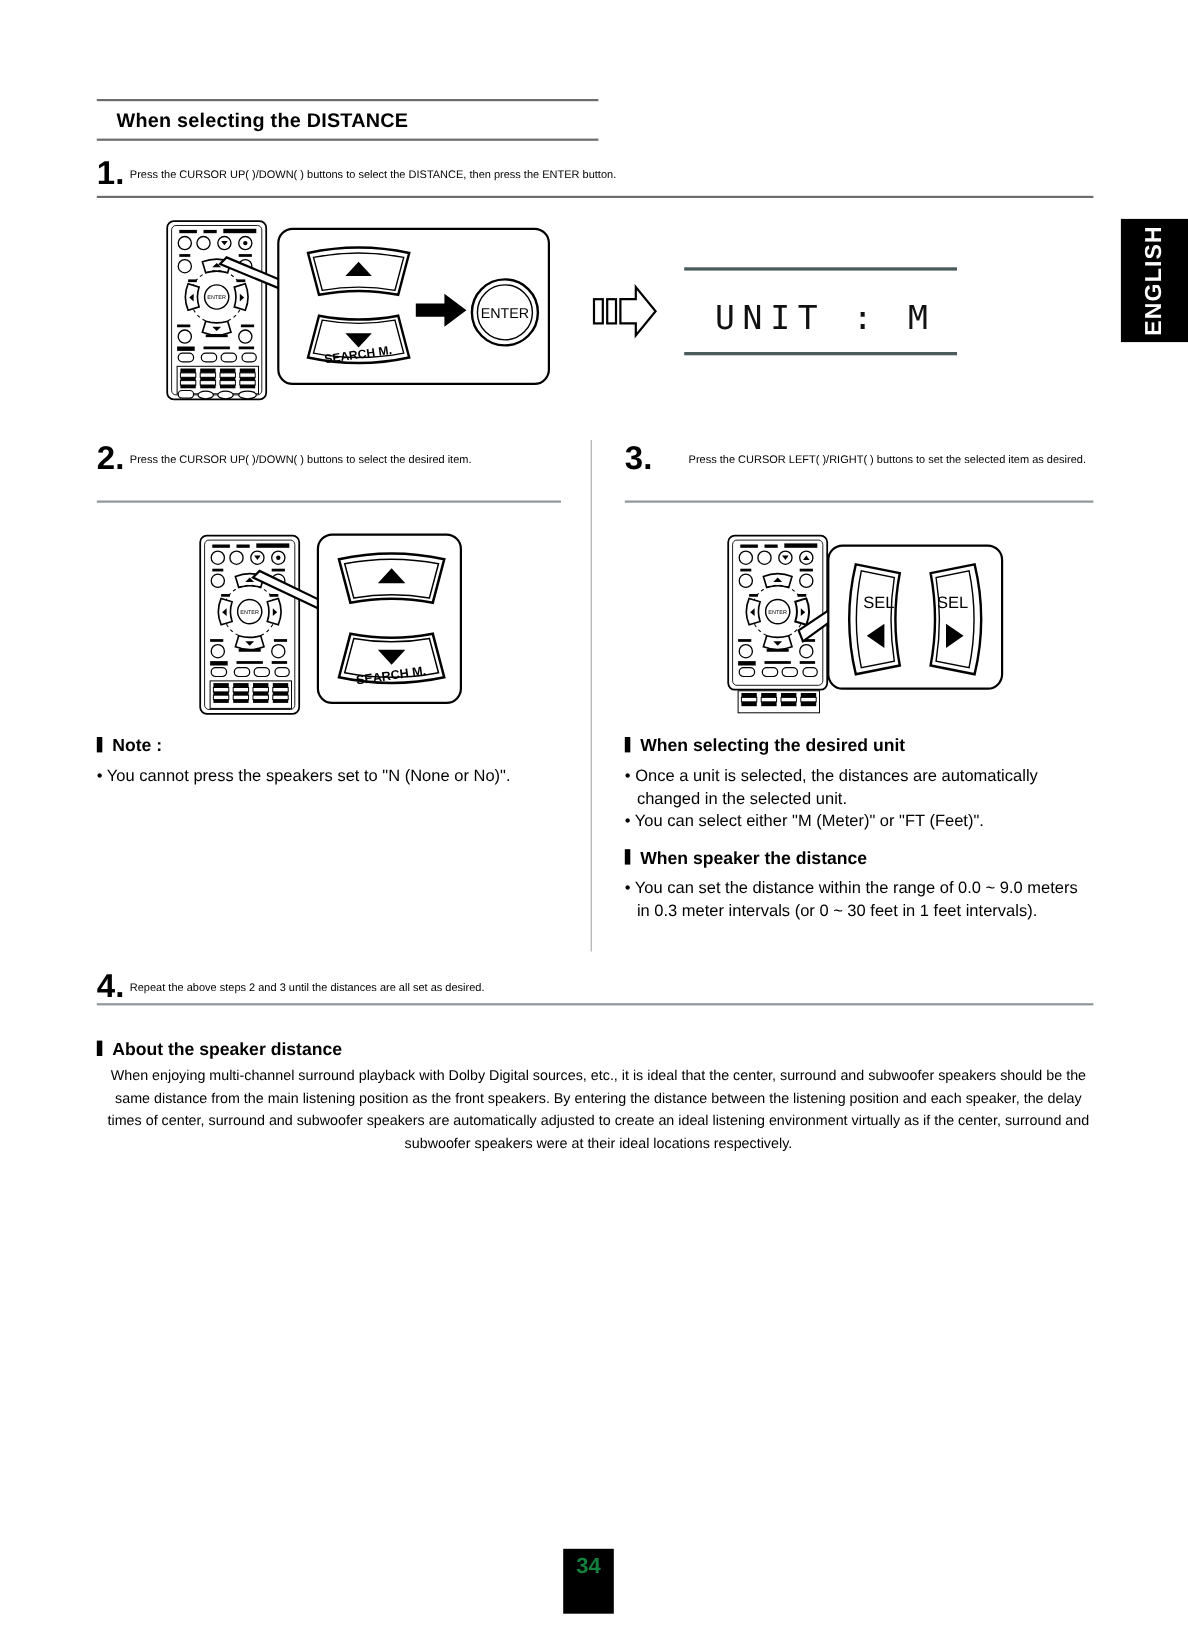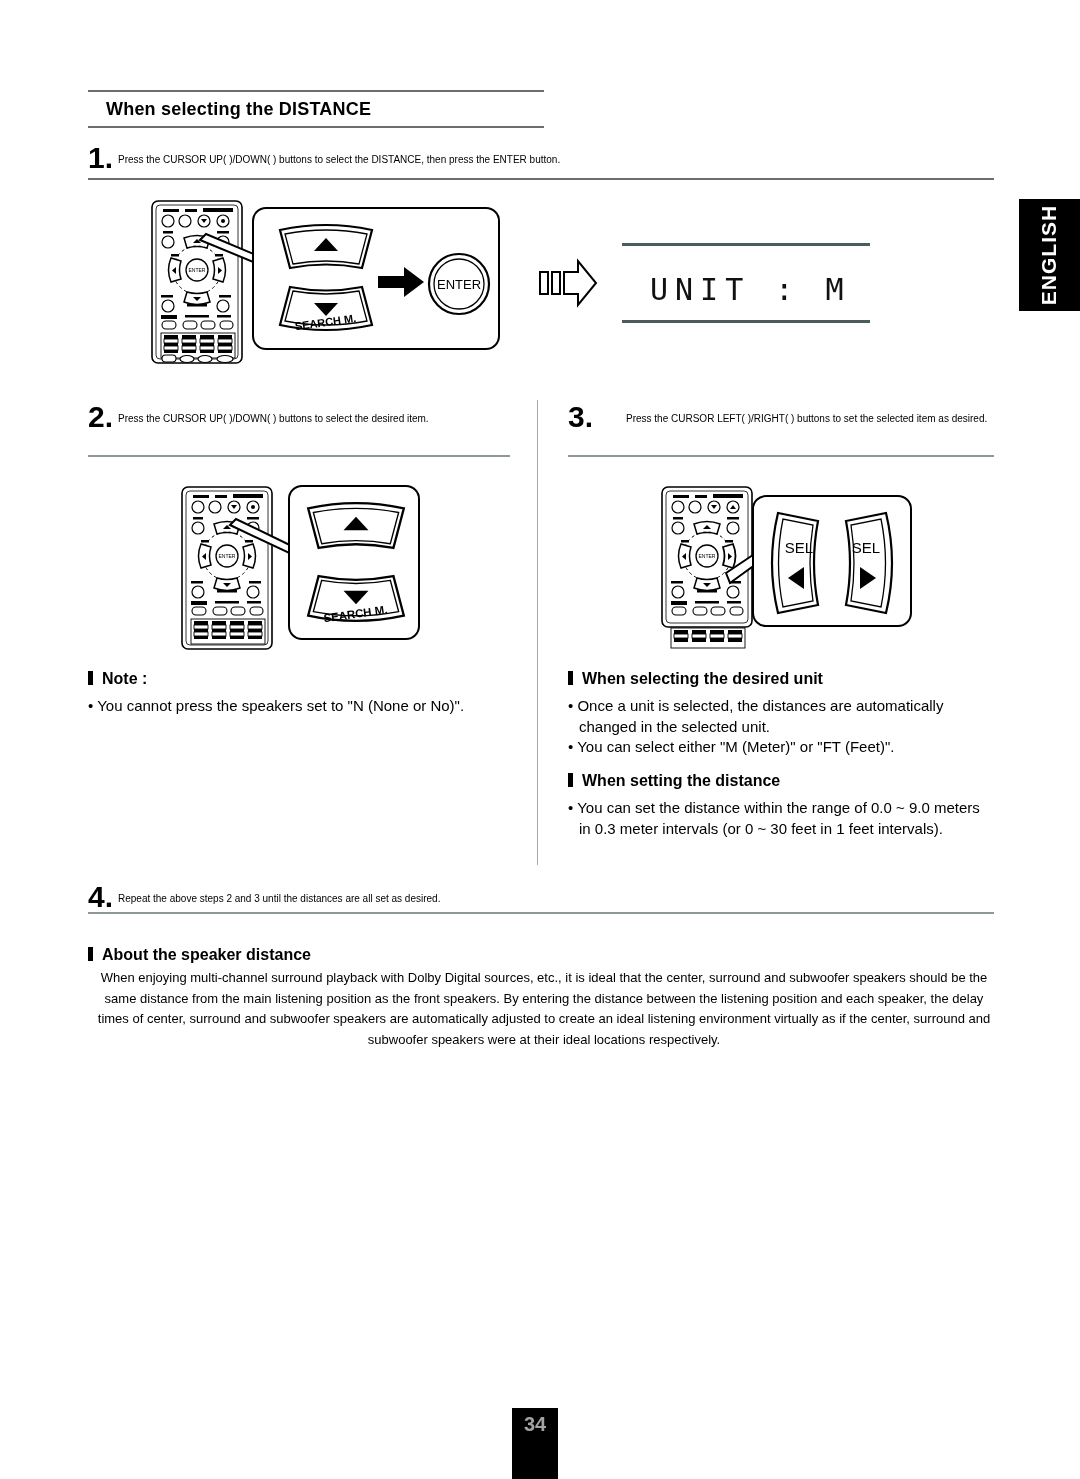--- a/index.html
+++ b/index.html
@@ -129,23 +129,23 @@
     position: absolute;
     font-size: 13px;
     line-height: 20.5px;
     text-align: center;
   }
 
   
   .pagenum {
     position: absolute;
     left: 512px; top: 1408px;
-    width: 46px; height: 71px;
+    width: 46px; height: 59px;
     background: #000;
-    color: #a3a3a3;
+    color: #15803d;
     font-size: 20px;
     font-weight: bold;
     text-align: center;
     padding-top: 5px;
   }
 </style>
 </head>
 <body>
 
 <div class="english-tab">
@@ -472,21 +472,21 @@
 
 <div class="bullet-head" style="left:568px; top:670px;">
   <span class="sq"></span><span>When selecting the desired unit</span>
 </div>
 <div class="body-txt" style="left:568px; top:696px; width:428px;">
   <span class="li">• <span>Once a unit is selected, the distances are automatically changed in the selected unit.</span></span>
   <span class="li">• <span>You can select either "M (Meter)" or "FT (Feet)".</span></span>
 </div>
 
 <div class="bullet-head" style="left:568px; top:772px;">
-  <span class="sq"></span><span>When setting the distance</span>
+  <span class="sq"></span><span>When speaker the distance</span>
 </div>
 <div class="body-txt" style="left:568px; top:798px; width:418px;">
   <span class="li">• <span>You can set the distance within the range of 0.0 ~ 9.0 meters in 0.3 meter intervals (or 0 ~ 30 feet in 1 feet intervals).</span></span>
 </div>
 
 <div class="step-num" style="left:88px; top:882px;">4.</div>
 <div class="step-txt" style="left:118px; top:888px; width:876px;">Repeat the above steps 2 and 3 until the distances are all set as desired.</div>
 <div class="hrule" style="left:88px; top:912px; width:906px;"></div>
 
 <div class="bullet-head" style="left:88px; top:946px;text-align:center;">

